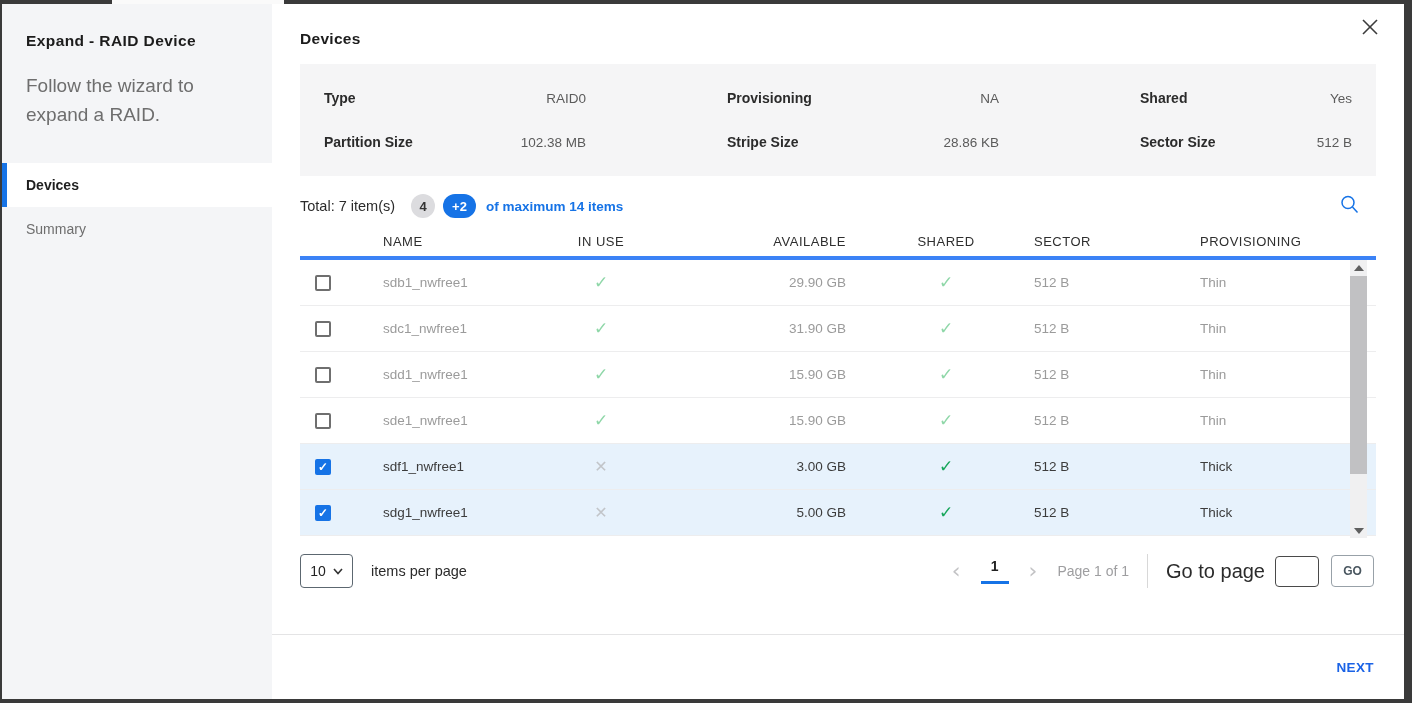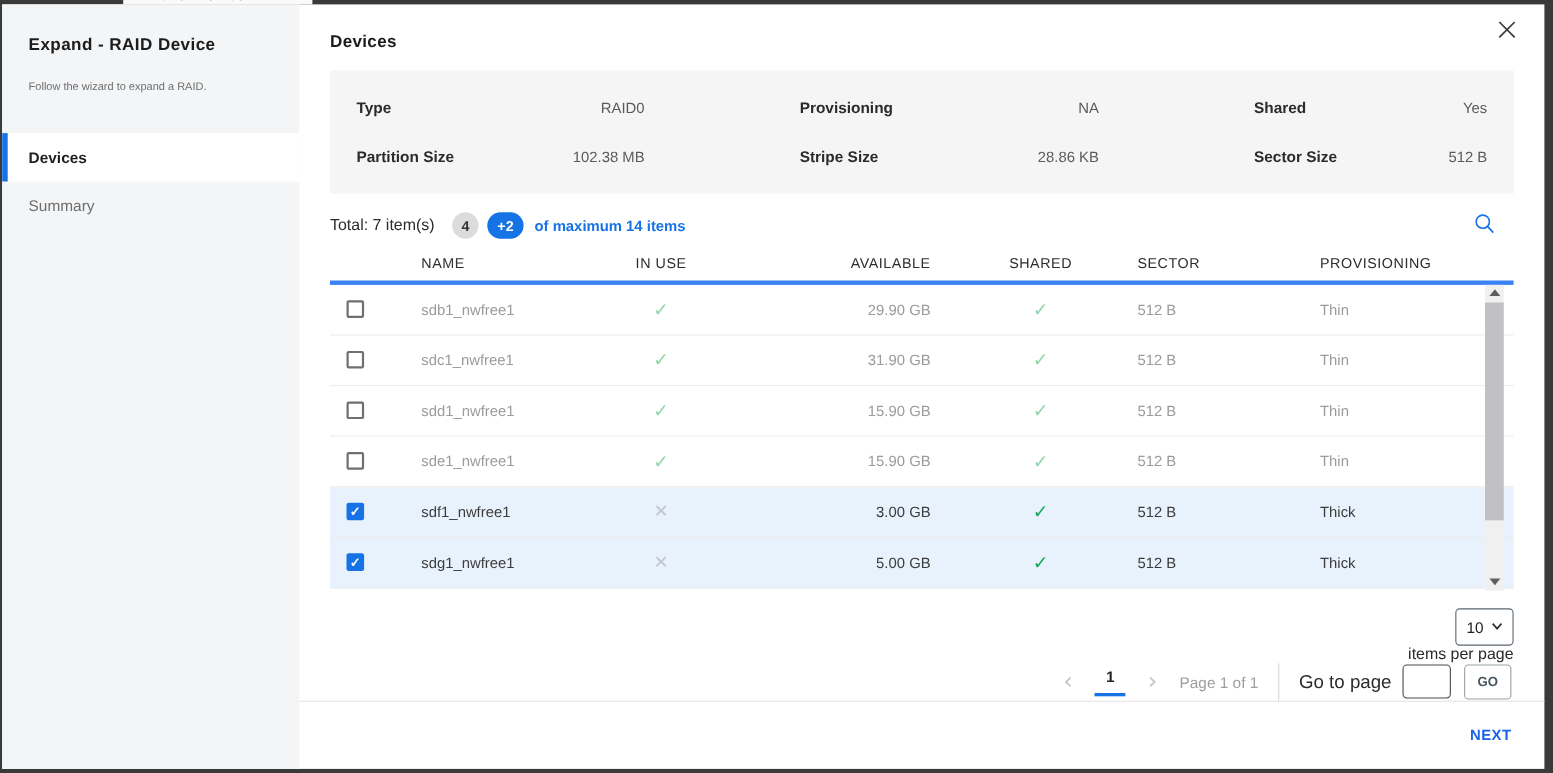--- a/index.html
+++ b/index.html
@@ -8,21 +8,21 @@
 
   
   .tab-sliver { position: absolute; left: 112px; top: 0; width: 172px; height: 4px; background: #fafafa; overflow: hidden; }
   .tab-sliver span { display: block; margin-top: -12px; font-size: 13px; font-weight: 700; color: #3d3d3d; padding-left: 32px; letter-spacing: .3px; }
 
   .modal { position: absolute; left: 2px; top: 4px; right: 8px; bottom: 4px; background: #fff; display: flex; }
 
   
   .sidebar { width: 270px; background: #f4f5f7; padding-top: 28px; flex-shrink: 0; }
   .wizard-title { margin: 0 24px; font-size: 15.5px; font-weight: 700; color: #1c1c1c; letter-spacing: .4px; }
-  .wizard-desc { margin: 22px 24px 0; font-size: 10px; color: #6e6e6e; line-height: 1.5; max-width: 215px; }
+  .wizard-desc { margin: 22px 24px 0; font-size: 19px; color: #6e6e6e; line-height: 1.5; max-width: 215px; }
   .steps { margin-top: 34px; }
   .step { padding: 14px 24px; font-size: 14px; color: #6e6e6e; cursor: pointer; }
   .step.active { background: #fff; border-left: 5px solid #1673e6; padding-left: 19px; font-weight: 700; color: #1f1f1f; }
 
   
   .main { flex: 1; display: flex; flex-direction: column; position: relative; padding: 0 28px; }
   .panel-title { margin-top: 26px; font-size: 15.5px; font-weight: 700; color: #1c1c1c; letter-spacing: .3px; }
   .close-btn { position: absolute; top: 12px; right: 22px; width: 24px; height: 24px; background: none; border: none; cursor: pointer; }
 
   .info-panel { margin-top: 16px; background: #f5f5f6; padding: 12px 24px; }
@@ -64,31 +64,31 @@
 
   
   .scrollbar { position: absolute; right: 9px; top: 34px; width: 17px; height: 278px; background: #f0f0f1; }
   .sb-up, .sb-down { position: absolute; left: 0; width: 17px; height: 15px; display: flex; align-items: center; justify-content: center; cursor: pointer; }
   .sb-up { top: 0; } .sb-down { bottom: 0; }
   .tri-up { width: 0; height: 0; border-left: 5px solid transparent; border-right: 5px solid transparent; border-bottom: 6px solid #5f5f5f; }
   .tri-down { width: 0; height: 0; border-left: 5px solid transparent; border-right: 5px solid transparent; border-top: 6px solid #5f5f5f; }
   .sb-thumb { position: absolute; left: 0; top: 16px; width: 17px; height: 198px; background: #c1c1c3; cursor: pointer; }
 
   
-  .pagination { margin-top: 18px; display: flex; align-items: flex-end; flex-direction: column; }
+  .pagination { margin-top: 18px; display: flex; align-items: center; }
   .page-size { width: 53px; height: 34px; border: 1px solid #5c6770; border-radius: 4px; background: #fff; display: flex; align-items: center; justify-content: center; gap: 7px; font-size: 14px; color: #222; cursor: pointer; }
   .ipp-label { margin-left: 18px; font-size: 14.5px; color: #2b2b2b; }
   .pager { margin-left: auto; display: flex; align-items: center; }
   .pg-arrow { background: none; border: none; font-size: 22px; color: #c3c3c5; cursor: pointer; line-height: 1; padding: 0 6px; font-family: "DejaVu Sans", sans-serif; }
   .pg-num { margin: 0 14px; text-align: center; cursor: pointer; }
   .pg-num .n { font-size: 14px; font-weight: 700; color: #222; }
   .pg-num .bar { width: 28px; height: 3px; background: #1673e6; margin: 7px auto 0; }
   .pg-info { margin-left: 14px; font-size: 14px; color: #9e9ea0; }
   .vdiv { width: 1px; height: 34px; background: #d8d8d8; margin: 0 18px; }
-  .goto-label { font-size: 17px; color: #2b2b2b; }
+  .goto-label { font-size: 20px; color: #2b2b2b; }
   .goto-input { width: 44px; height: 31px; margin: 0 10px; border: 1.5px solid #4a4a4a; border-radius: 4px; background: #fff; margin-right: 12px; }
   .go-btn { height: 32px; width: 43px; border: 1px solid #98a1a8; border-radius: 4px; background: #fff; font-size: 12px; font-weight: 700; color: #49565f; cursor: pointer; margin-right: 2px; }
 
   
   .footer { margin-top: auto; border-top: 1px solid #e4e4e5; height: 65px; display: flex; align-items: center; justify-content: flex-end; margin-left: -28px; margin-right: -28px; padding-right: 30px; }
   .next-btn { background: none; border: none; font-size: 13.5px; font-weight: 700; letter-spacing: .4px; color: #1b63e6; cursor: pointer; }
 </style>
 </head>
 <body>
 

